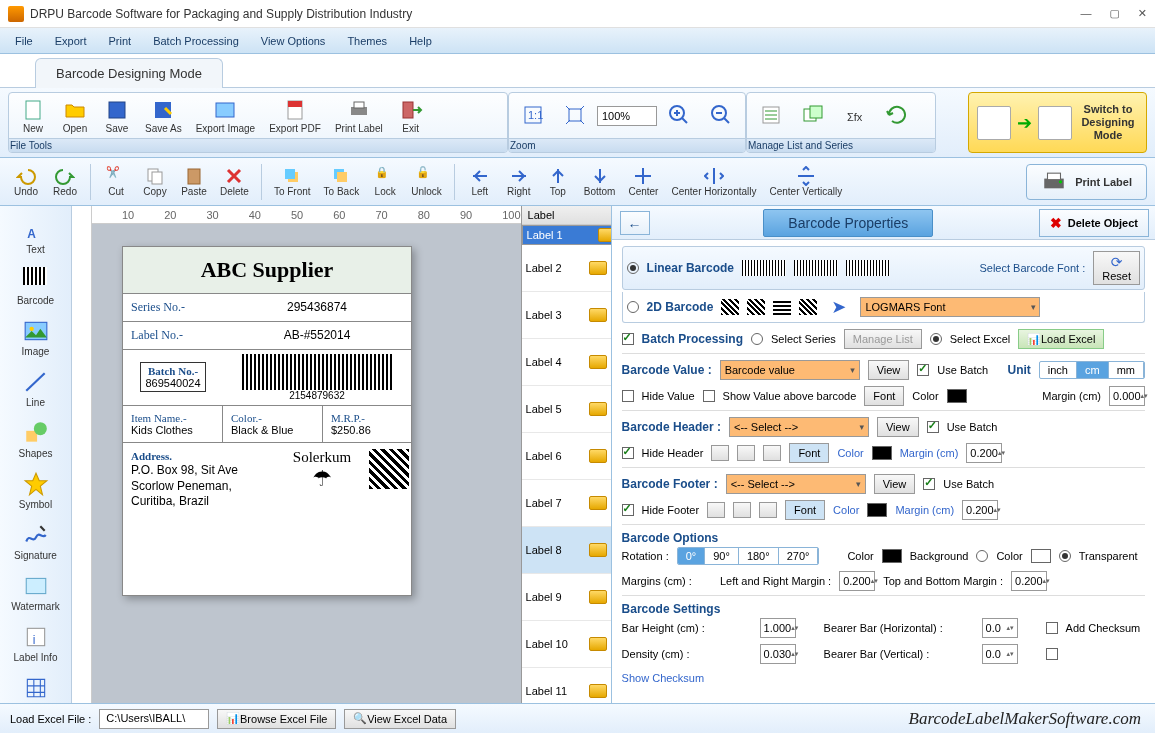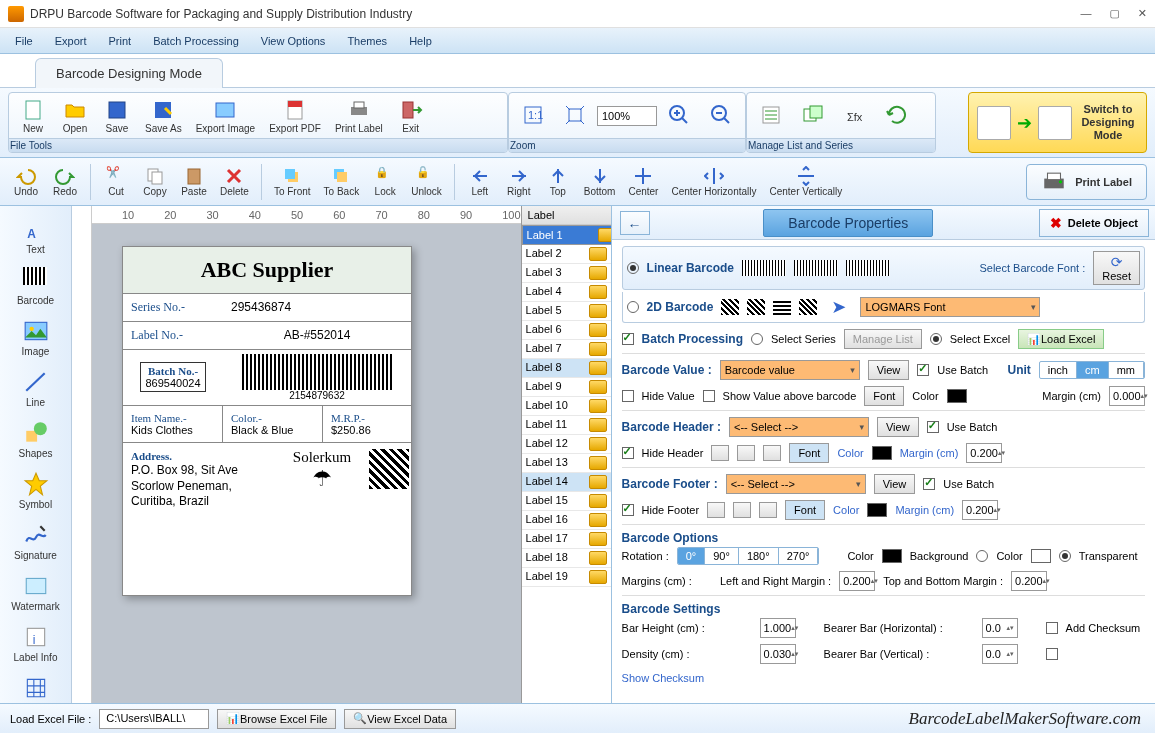--- a/index.html
+++ b/index.html
@@ -45,21 +45,21 @@
 .labelcanvas .hdr{background:#e8f0e8;text-align:center;font-family:Georgia,serif;font-size:22px;font-weight:bold;padding:10px;border-bottom:1px solid #888}
 .labelrow{display:flex;border-bottom:1px solid #888}
 .labelcell{padding:6px 8px;font-size:12px}
 .labelcell.k{color:#1a4d8a;font-family:Georgia,serif;width:100px}
 .labelcell.v{flex:1}
 .batchbox{border:1.5px solid #333;margin:6px;display:inline-block;padding:2px 4px;font-size:11px;text-align:center}
 .bcimg{display:flex;flex-direction:column;align-items:center;padding:4px}
 .bars{width:150px;height:36px;background:repeating-linear-gradient(90deg,#000 0 2px,#fff 2px 4px)}
 .labellist{width:90px;background:#fff;border-left:1px solid #999;overflow-y:auto}
 .labellist .lhdr{background:linear-gradient(#f0f0f0,#e0e0e0);padding:3px 6px;font-size:11px;border-bottom:1px solid #ccc}
-.labitem{display:flex;padding:2px 4px;border-bottom:1px solid #e8e8e8;font-size:11px}
+.labitem{display:flex;align-items:center;padding:16px 4px;border-bottom:1px solid #e8e8e8;font-size:11px}
 .labitem.sel{background:#3a7bd5;color:#fff}
 .labitem .pen{width:18px;height:14px;background:linear-gradient(#ffd966,#e6a800);border:1px solid #c68a00;margin-left:auto;border-radius:2px}
 .propspanel{flex:1;background:#fff;overflow-y:auto;padding:0;font-size:11px}
 .propshdr{display:flex;align-items:center;background:linear-gradient(#f5faff,#e2eefb);border-bottom:1px solid #b8cce0;height:34px}
 .backbtn{width:30px;height:24px;border:1px solid #8ab4d8;background:linear-gradient(#fbfdff,#e6f0fa);margin:0 8px;text-align:center;line-height:22px;color:#1a4d8a;font-size:14px}
 .propstitle{background:linear-gradient(#8ec5f0,#5aa3e0);border:1px solid #4a8fc8;padding:5px 24px;font-size:14px;color:#1a3d66;border-radius:2px;margin:0 auto}
 .delobj{background:linear-gradient(#fbfdff,#e6f0fa);border:1px solid #8ab4d8;padding:5px 10px;margin-right:6px;display:flex;align-items:center;gap:6px;font-size:12px;font-weight:bold}
 .delobj .x{color:#d00;font-size:14px}
 .propbody{padding:6px 10px}
 .bcrow{display:flex;align-items:center;gap:8px;margin-bottom:6px;flex-wrap:wrap}
@@ -429,21 +429,21 @@
           <span>60</span>
           <span>70</span>
           <span>80</span>
           <span>90</span>
           <span>100</span>
       </div>
       <div class="labelcanvas">
         <div class="hdr">ABC Supplier</div>
         <div class="labelrow">
             <div class="labelcell k">Series No.-</div>
-            <div class="labelcell v" style="">295436874</div>
+            <div class="labelcell v" style="text-align:center">295436874</div>
           </div>
         <div class="labelrow">
             <div class="labelcell k">Label No.-</div>
             <div class="labelcell v" style="text-align:center">AB-#552014</div>
           </div>
         <div class="labelrow">
           <div class="labelcell" style="width:100px;text-align:center">
             <div class="batchbox"><b style="color:#1a4d8a;font-family:Georgia">Batch No.-</b><br><span>869540024</span></div>
           </div>
           <div class="labelcell v bcimg">

